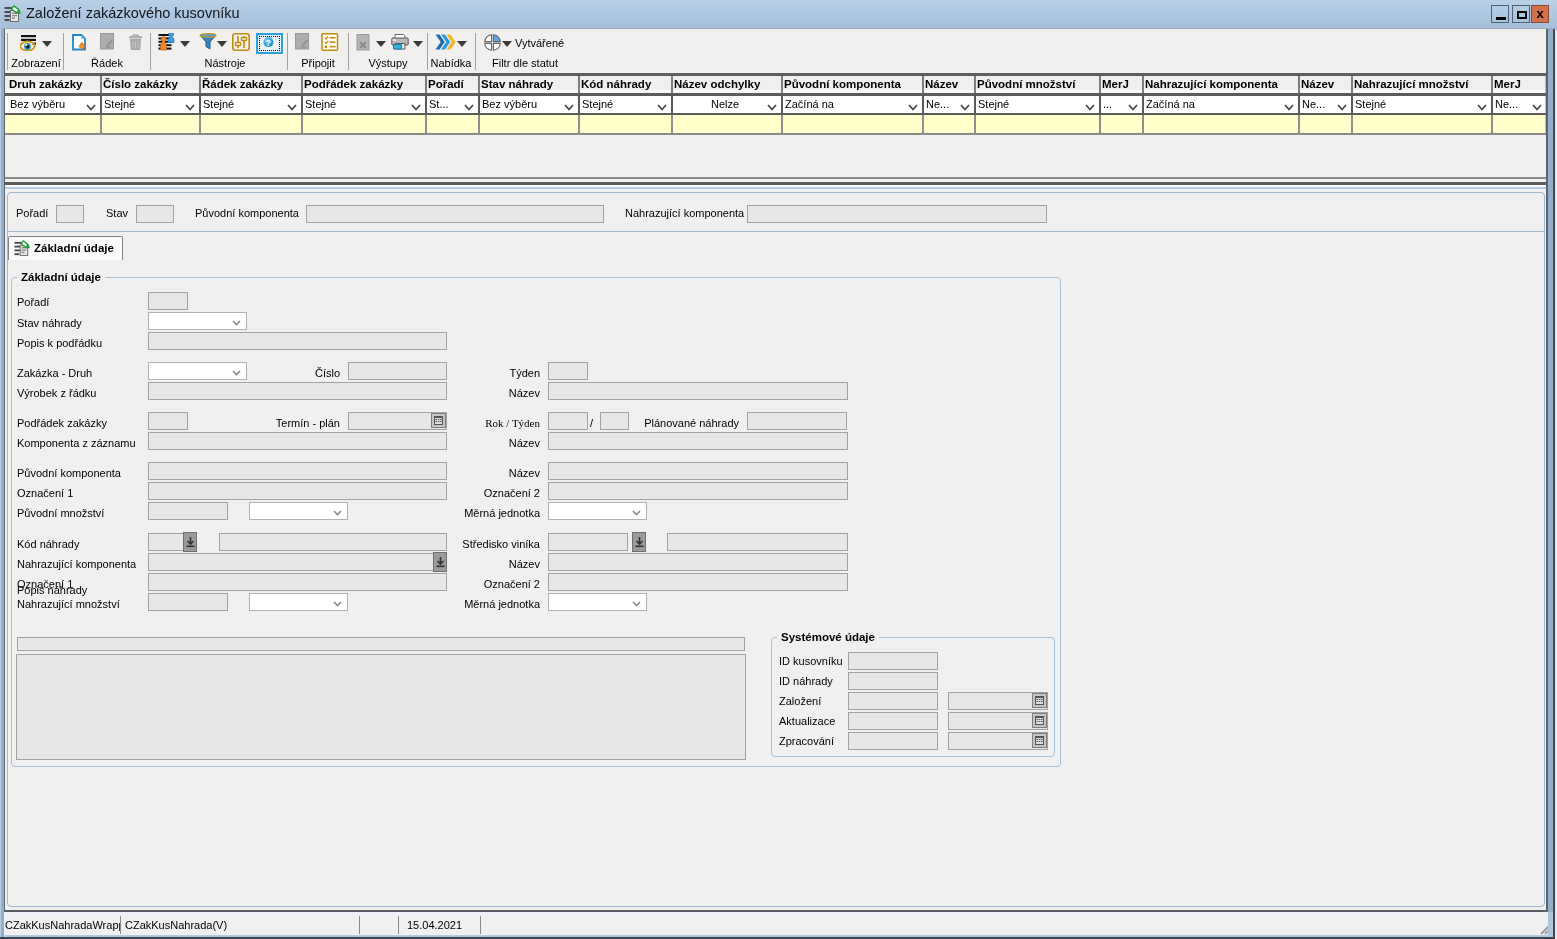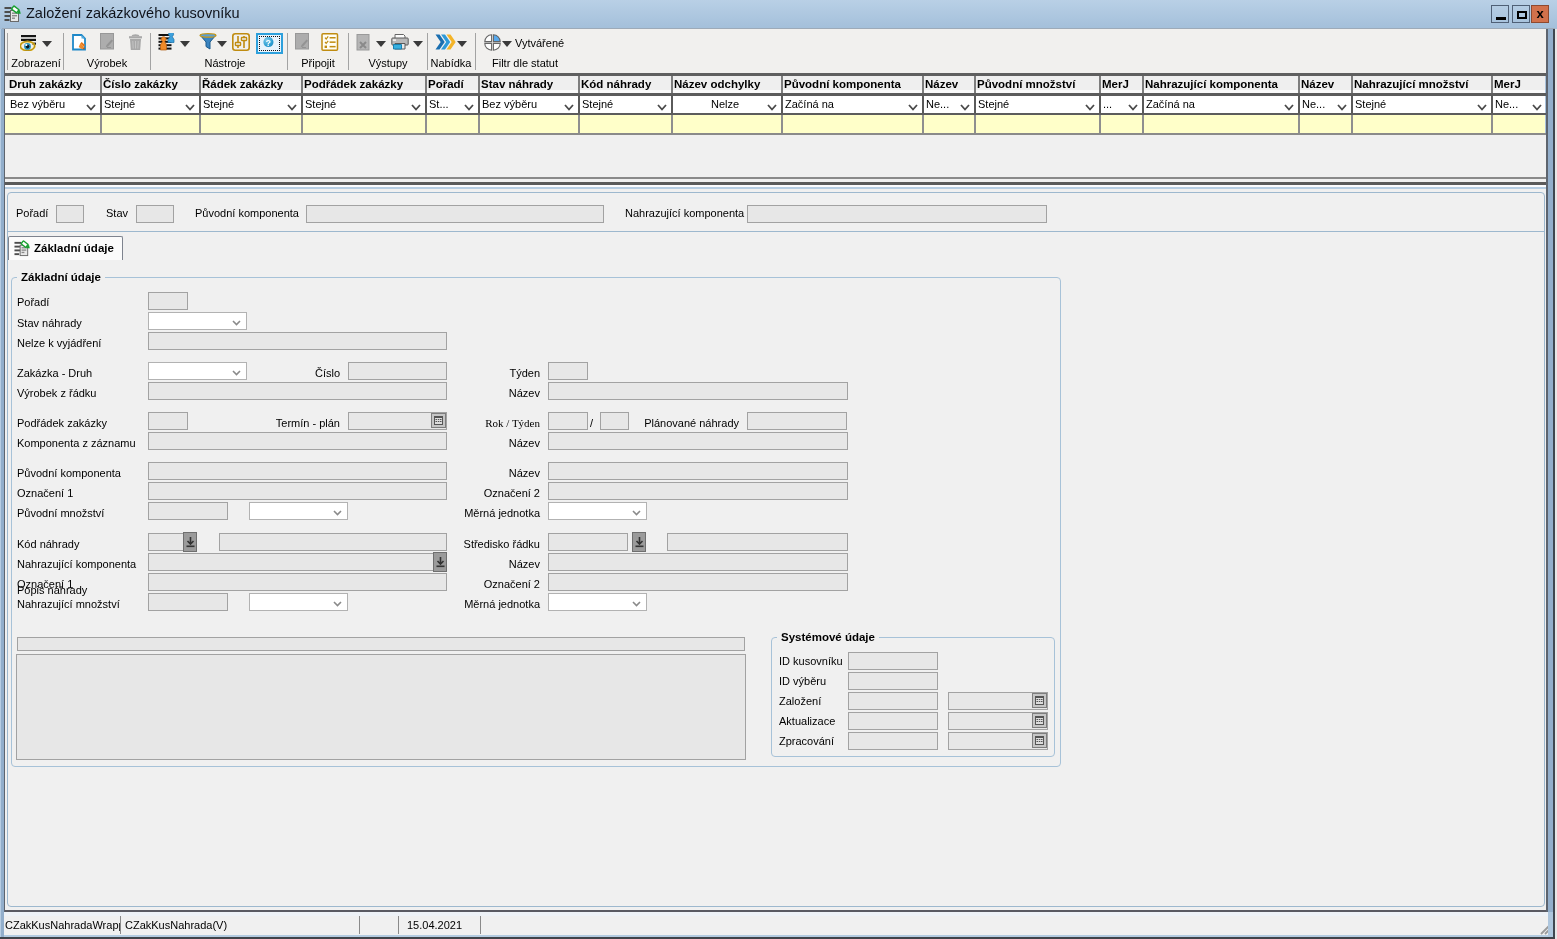--- a/index.html
+++ b/index.html
@@ -155,21 +155,21 @@
 <div class="abs" style="left:457px;top:41px;width:0;height:0;border-left:5px solid transparent;border-right:5px solid transparent;border-top:6px solid #3a3a3a;"></div>
 <svg class="abs" style="left:484px;top:34px;" width="18" height="18" viewBox="0 0 18 18">
     <path d="M7.6 0.8 a6.8 6.8 0 0 0 -6.8 6.8 h6.8 z" fill="#fdfdfd" stroke="#666" stroke-width="1.1"></path>
     <path d="M9.4 0.8 a6.8 6.8 0 0 1 6.8 6.8 h-6.8 z" fill="#58aaee" stroke="#666" stroke-width="1.1"></path>
     <path d="M0.8 9.4 a6.8 6.8 0 0 0 6.8 6.8 v-6.8 z" fill="#fdfdfd" stroke="#666" stroke-width="1.1"></path>
     <path d="M16.2 9.4 a6.8 6.8 0 0 1 -6.8 6.8 v-6.8 z" fill="#fdfdfd" stroke="#666" stroke-width="1.1"></path>
   </svg>
 <div class="abs" style="left:502px;top:41px;width:0;height:0;border-left:5px solid transparent;border-right:5px solid transparent;border-top:6px solid #3a3a3a;"></div>
 <div class="abs" style="left:515px;top:37px;font-size:11px;line-height:13px;">Vytvářené</div>
 <div class="tb-lbl" style="left:-34px;width:140px;">Zobrazení</div>
-<div class="tb-lbl" style="left:37px;width:140px;">Výrobek</div>
+<div class="tb-lbl" style="left:37px;width:140px;">Řádek</div>
 <div class="tb-lbl" style="left:155px;width:140px;">Nástroje</div>
 <div class="tb-lbl" style="left:248px;width:140px;">Připojit</div>
 <div class="tb-lbl" style="left:318px;width:140px;">Výstupy</div>
 <div class="tb-lbl" style="left:381px;width:140px;">Nabídka</div>
 <div class="tb-lbl" style="left:455px;width:140px;">Filtr dle statut</div>
 <div class="abs" style="left:5px;top:76px;width:1540px;height:14px;background:#efefef;"></div>
 <div class="abs" style="left:5px;top:90px;width:1540px;height:3px;background:#fafafa;"></div>
 <div class="abs" style="left:5px;top:93px;width:1542px;height:3px;background:#5c5c5c;"></div>
 <div class="abs" style="left:5px;top:96px;width:1540px;height:17px;background:#fff;"></div>
 <div class="abs" style="left:5px;top:113px;width:1542px;height:2px;background:#5c5c5c;"></div>
@@ -341,21 +341,21 @@
 <div class="lbl" style="left:17px;top:296px;">Pořadí</div>
 <div class="inp" style="left:148px;top:292px;width:40px;height:18px;"></div>
 <div class="lbl" style="left:17px;top:317px;">Stav náhrady</div>
 <div class="wcombo" style="left:148px;top:312px;width:99px;height:18px;">
     <span class="chev">
       <svg width="9" height="6" viewBox="0 0 9 6">
         <path d="M1 1 L4.5 4.5 L8 1" fill="none" stroke="#8a8a8a" stroke-width="1.6"></path>
       </svg>
     </span>
   </div>
-<div class="lbl" style="left:17px;top:337px;">Nelze k vyjádření</div>
+<div class="lbl" style="left:17px;top:337px;">Popis k podřádku</div>
 <div class="inp" style="left:148px;top:332px;width:299px;height:18px;"></div>
 <div class="lbl" style="left:17px;top:367px;">Zakázka - Druh</div>
 <div class="wcombo" style="left:148px;top:362px;width:99px;height:18px;">
     <span class="chev">
       <svg width="9" height="6" viewBox="0 0 9 6">
         <path d="M1 1 L4.5 4.5 L8 1" fill="none" stroke="#8a8a8a" stroke-width="1.6"></path>
       </svg>
     </span>
   </div>
 <div class="lbl" style="left:280px;top:367px;width:60px;text-align:right;">Číslo</div>
@@ -421,21 +421,21 @@
   </div>
 <div class="lbl" style="left:17px;top:538px;">Kód náhrady</div>
 <div class="inp" style="left:148px;top:533px;width:49px;height:18px;"></div>
 <div class="abs" style="left:183px;top:532px;width:14px;height:20px;background:#9b9b9b;border:1px solid #6f6f6f;">
     <svg class="abs" style="left:2px;top:4px;" width="9" height="11" viewBox="0 0 9 11">
       <path d="M4.5 0 v6 M1.5 4 l3 3 3 -3" stroke="#333" stroke-width="1.6" fill="none"></path>
       <rect x="0.5" y="8.5" width="8" height="1.6" fill="#333"></rect>
     </svg>
   </div>
 <div class="inp" style="left:219px;top:533px;width:228px;height:18px;"></div>
-<div class="lbl" style="left:455px;top:538px;width:85px;text-align:right;">Středisko řádku</div>
+<div class="lbl" style="left:455px;top:538px;width:85px;text-align:right;">Středisko viníka</div>
 <div class="inp" style="left:548px;top:533px;width:80px;height:18px;"></div>
 <div class="abs" style="left:632px;top:532px;width:14px;height:20px;background:#9b9b9b;border:1px solid #6f6f6f;">
     <svg class="abs" style="left:2px;top:4px;" width="9" height="11" viewBox="0 0 9 11">
       <path d="M4.5 0 v6 M1.5 4 l3 3 3 -3" stroke="#333" stroke-width="1.6" fill="none"></path>
       <rect x="0.5" y="8.5" width="8" height="1.6" fill="#333"></rect>
     </svg>
   </div>
 <div class="inp" style="left:667px;top:533px;width:181px;height:18px;"></div>
 <div class="lbl" style="left:17px;top:558px;">Nahrazující komponenta</div>
 <div class="inp" style="left:148px;top:553px;width:299px;height:18px;"></div>
@@ -468,21 +468,21 @@
       </svg>
     </span>
   </div>
 <div class="lbl" style="left:17px;top:584px;">Popis náhrady</div>
 <div class="inp" style="left:17px;top:637px;width:728px;height:14px;"></div>
 <div class="inp" style="left:16px;top:654px;width:730px;height:106px;"></div>
 <div class="grp" style="left:771px;top:637px;width:284px;height:120px;"></div>
 <div class="grplbl" style="left:777px;top:631px;">Systémové údaje</div>
 <div class="lbl" style="left:779px;top:655px;">ID kusovníku</div>
 <div class="inp" style="left:848px;top:652px;width:90px;height:18px;"></div>
-<div class="lbl" style="left:779px;top:675px;">ID výběru</div>
+<div class="lbl" style="left:779px;top:675px;">ID náhrady</div>
 <div class="inp" style="left:848px;top:672px;width:90px;height:18px;"></div>
 <div class="lbl" style="left:779px;top:695px;">Založení</div>
 <div class="inp" style="left:848px;top:692px;width:90px;height:18px;"></div>
 <div class="inp" style="left:948px;top:692px;width:100px;height:18px;"></div>
 <div class="abs" style="left:1032px;top:693px;width:15px;height:15px;background:#c6c6c6;border:1px solid #7e7e7e;">
     <svg class="abs" style="left:2px;top:2px;" width="9" height="9" viewBox="0 0 9 9">
       <rect x="0" y="0" width="9" height="9" fill="#555"></rect>
       <rect x="1" y="2" width="7" height="6" fill="#ddd"></rect>
       <g fill="#555">
         <rect x="1.5" y="3" width="1.5" height="1"></rect>

